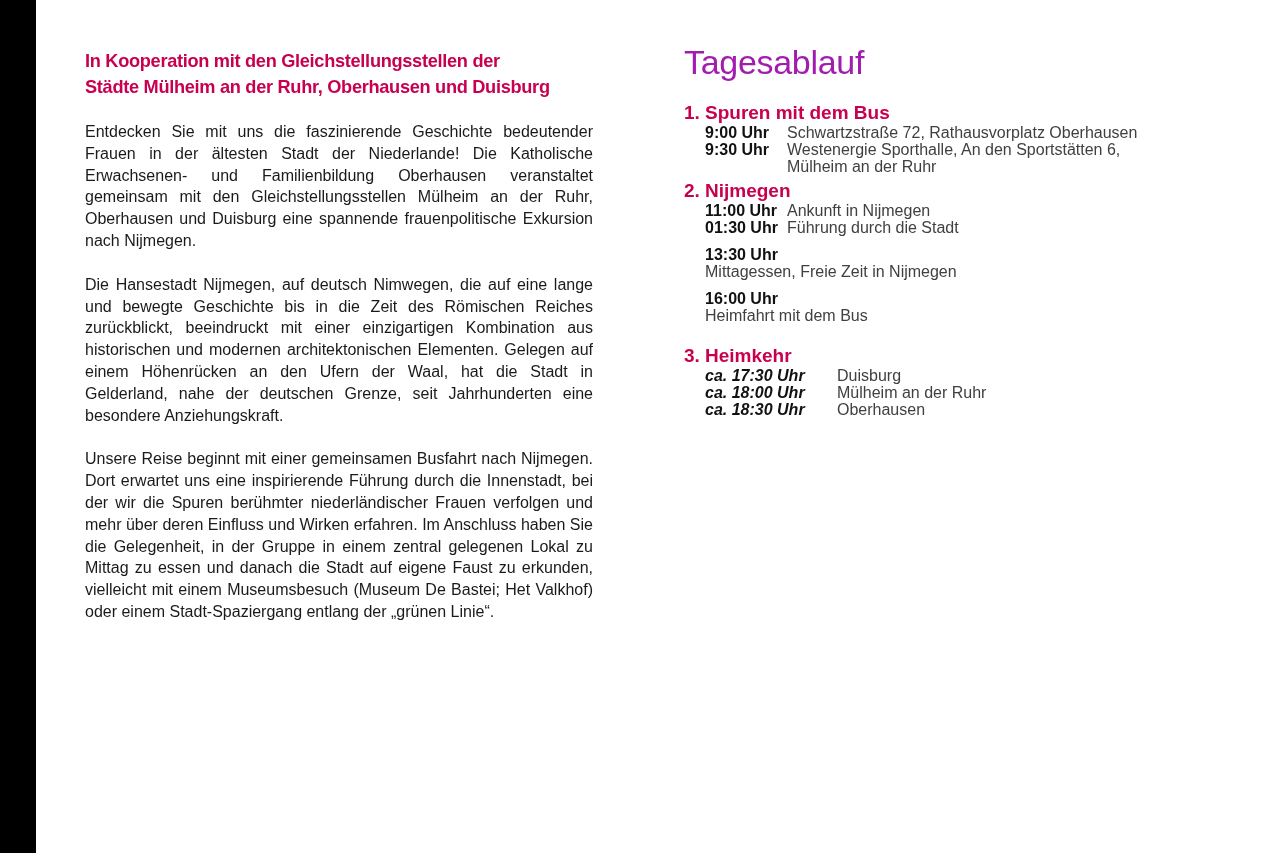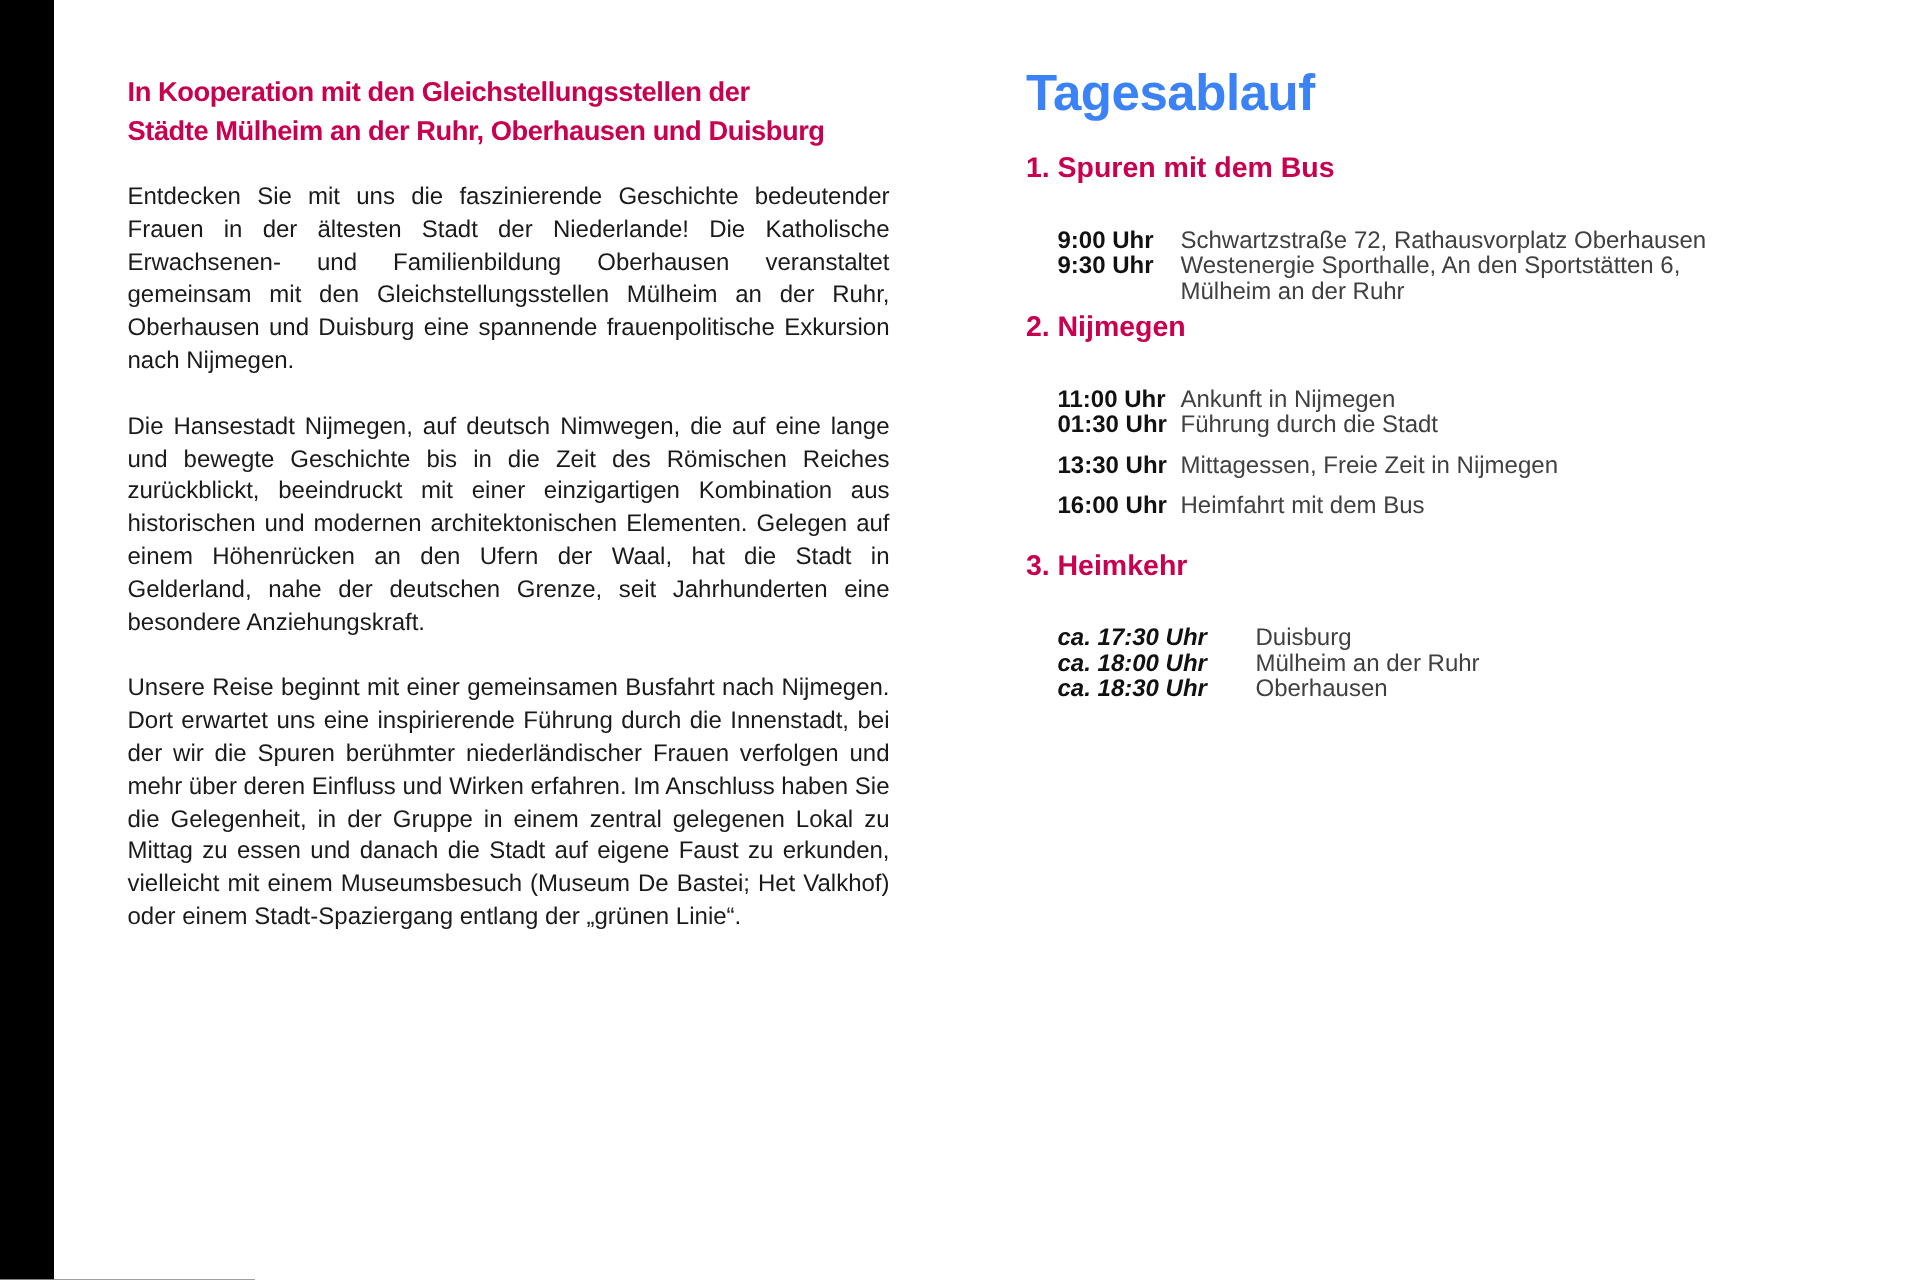--- a/index.html
+++ b/index.html
@@ -35,55 +35,55 @@
   }
   .para-1 { margin-top: 21px; }
   .para-2 { margin-top: 22px; }
   .para-3 { margin-top: 22px; }
 
   .right-col {
     position: absolute; left: 648px; top: 40px; width: 520px;
   }
   .schedule-title {
     margin: 0;
-    color: #3b82f6;
-    font-weight: bold;
+    color: #a21caf;
+    font-weight: normal;
     font-size: 34px;
     line-height: 44px;
     letter-spacing: -0.3px;
   }
   .section { margin: 0; }
   .section-heading {
     display: flex;
     color: #c8004f;
     font-weight: bold;
     font-size: 19px;
     line-height: 22px;
   }
   .section-num { width: 21px; }
-  .entries { padding-left: 21px; margin-top: 28px; }
+  .entries { padding-left: 21px; }
   .entry {
     display: flex;
     font-size: 16px;
     line-height: 17px;
   }
   .entry .time {
     font-weight: bold;
     white-space: nowrap;
     flex: 0 0 auto;
     color: #111;
   }
   .entry .desc { color: #404040; }
   .s1 .entry .time { width: 82px; }
   .s2 .entry .time { width: 82px; }
   .s3 .entry .time { width: 132px; font-style: italic; }
   .s1 { margin-top: 18px; }
   .s2 { margin-top: 5px; }
   .s3 { margin-top: 21px; }
-  .gap-lg { margin-top: 10px; }
+  .gap-lg { margin-top: 10px; flex-direction: column; }
 </style>
 </head>
 <body>
 
 <div class="page">
 
   <div class="left-col">
     <h2 class="coop-heading">
       <span>In Kooperation mit den Gleichstellungsstellen der</span><br>
       <span>Städte Mülheim an der Ruhr, Oberhausen und Duisburg</span>

